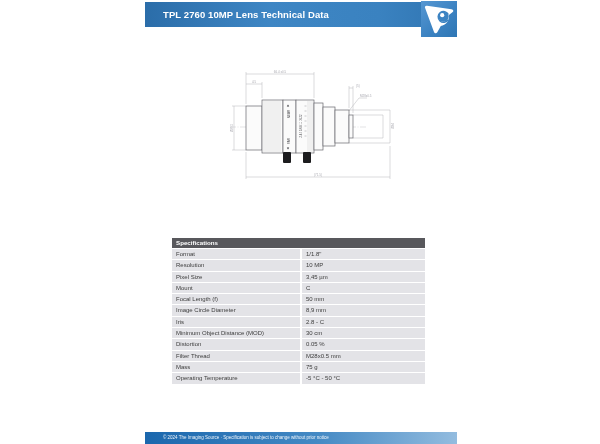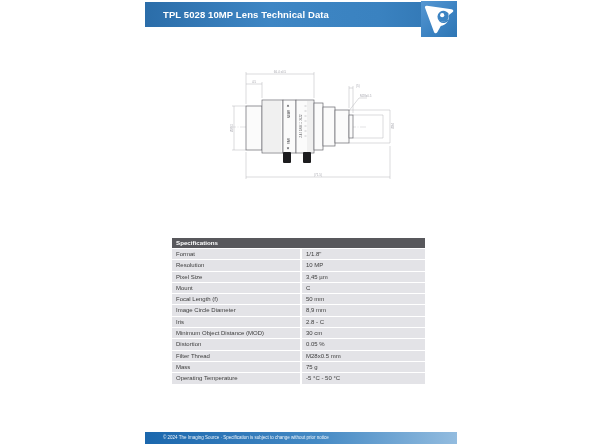--- a/index.html
+++ b/index.html
@@ -36,21 +36,21 @@
     background:linear-gradient(90deg,#1b67ad 0%,#4489c4 55%,#93bcdf 100%);}
   .footer-text{position:absolute;left:18px;top:0;line-height:12px;font-size:4.5px;
     color:rgba(255,255,255,.92);white-space:nowrap;}
 </style>
 </head>
 <body>
 
 <div class="page">
 
   <div class="header-bar">
-    <span class="header-title">TPL 5028 10MP Lens Technical Data</span>
+    <span class="header-title">TPL 2760 10MP Lens Technical Data</span>
   </div>
   <div class="logo-tile">
     <svg viewBox="0 0 36 36">
       <path d="M4.2,7.2 C3.4,5.8 4.4,4.4 6.0,4.7 L30.5,8.2 C32.5,8.5 32.9,10.1 31.4,11.3 L27.6,14.2 C28.6,19.6 24.8,24.4 19.8,24.9 L16.3,31.2 C15.4,32.8 13.6,32.6 13.0,31.0 Z" fill="#ffffff"></path>
       <circle cx="22.4" cy="15.6" r="5.2" fill="#3c83c2"></circle>
       <path d="M27.4,13.5 A5.4,5.4 0 1 0 27.2,18.6" fill="none" stroke="#3c83c2" stroke-width="1.4"></path>
       <circle cx="21.2" cy="14.2" r="2.1" fill="#ffffff"></circle>
     </svg>
   </div>
 

